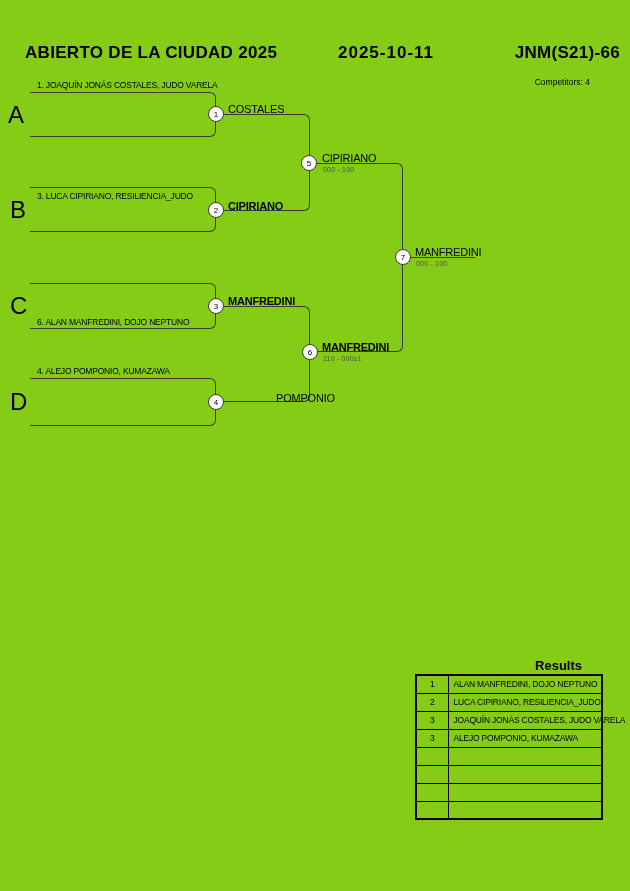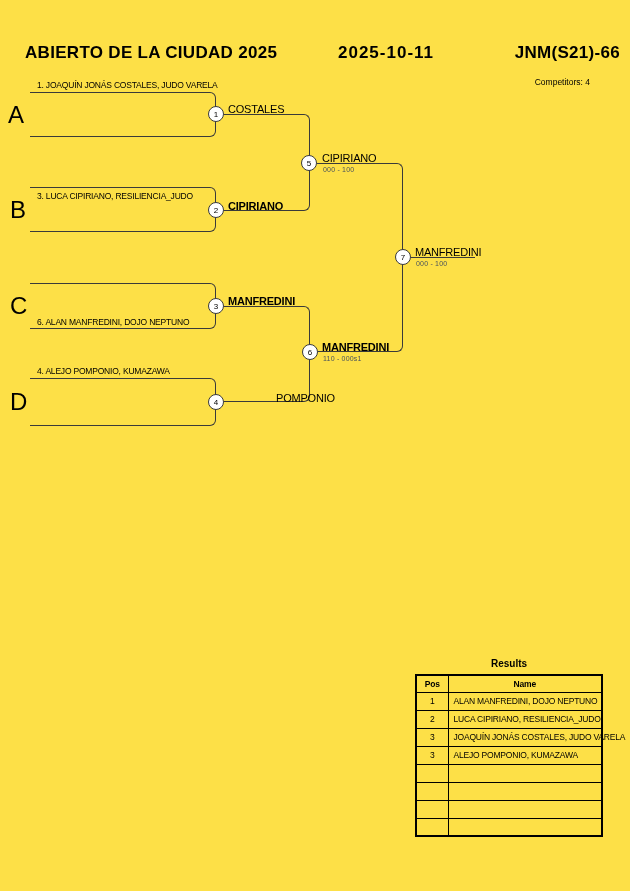--- a/index.html
+++ b/index.html
@@ -2,21 +2,21 @@
 <html><head>
 <meta charset="utf-8">
 <style>
   * { margin: 0; padding: 0; box-sizing: border-box; }
   html, body { background: #fff; }
   body { font-family: "Liberation Sans", sans-serif; color: #000; }
   .page {
     position: relative;
     width: 630px;
     height: 891px;
-    background: #fde047;
+    background: #84cc16;
     overflow: hidden;
   }
   .abs { position: absolute; white-space: nowrap; }
 
   
   .title { font-weight: bold; font-size: 17px; letter-spacing: 0.3px; }
   .competitors { font-size: 8.5px; }
 
   
   .group-letter { font-size: 24px; line-height: 1; }
@@ -59,23 +59,23 @@
     border-radius: 50%;
     background: #fff;
     display: flex; align-items: center; justify-content: center;
     font-size: 8px;
     z-index: 5;
   }
 
   
   .results-title {
     position: absolute;
-    left: 415px; top: 658px; width: 188px;
-    text-align: center;
-    font-weight: bold; font-size: 10px;
+    left: 394px; top: 658px; width: 188px;
+    text-align: right;
+    font-weight: bold; font-size: 13px;
   }
   .results-table {
     position: absolute;
     left: 415px; top: 674px;
     width: 188px;
     border-collapse: collapse;
     table-layout: fixed;
     border: 2px solid #000;
     font-size: 8.5px;
   }
@@ -143,24 +143,20 @@
   <div class="abs score-label" style="left:323px; top:166px;">000 - 100</div>
   <div class="abs winner-label bold" style="left:322px; top:341px;">MANFREDINI</div>
   <div class="abs score-label" style="left:323px; top:355px;">110 - 000s1</div>
 
   <div class="abs winner-label" style="left:415px; top:246px;">MANFREDINI</div>
   <div class="abs score-label" style="left:416px; top:260px;">000 - 100</div>
 
   <div class="results-title">Results</div>
   <table class="results-table">
     <tbody>
-        <tr>
-      <th class="col-pos">Pos</th>
-      <th class="col-name" style="text-align:center; padding-left:0;">Name</th>
-    </tr>
     <tr>
       <td class="col-pos">1</td>
       <td class="col-name">ALAN MANFREDINI, DOJO NEPTUNO</td>
     </tr>
     <tr>
       <td class="col-pos">2</td>
       <td class="col-name">LUCA CIPIRIANO, RESILIENCIA_JUDO</td>
     </tr>
     <tr>
       <td class="col-pos">3</td>

